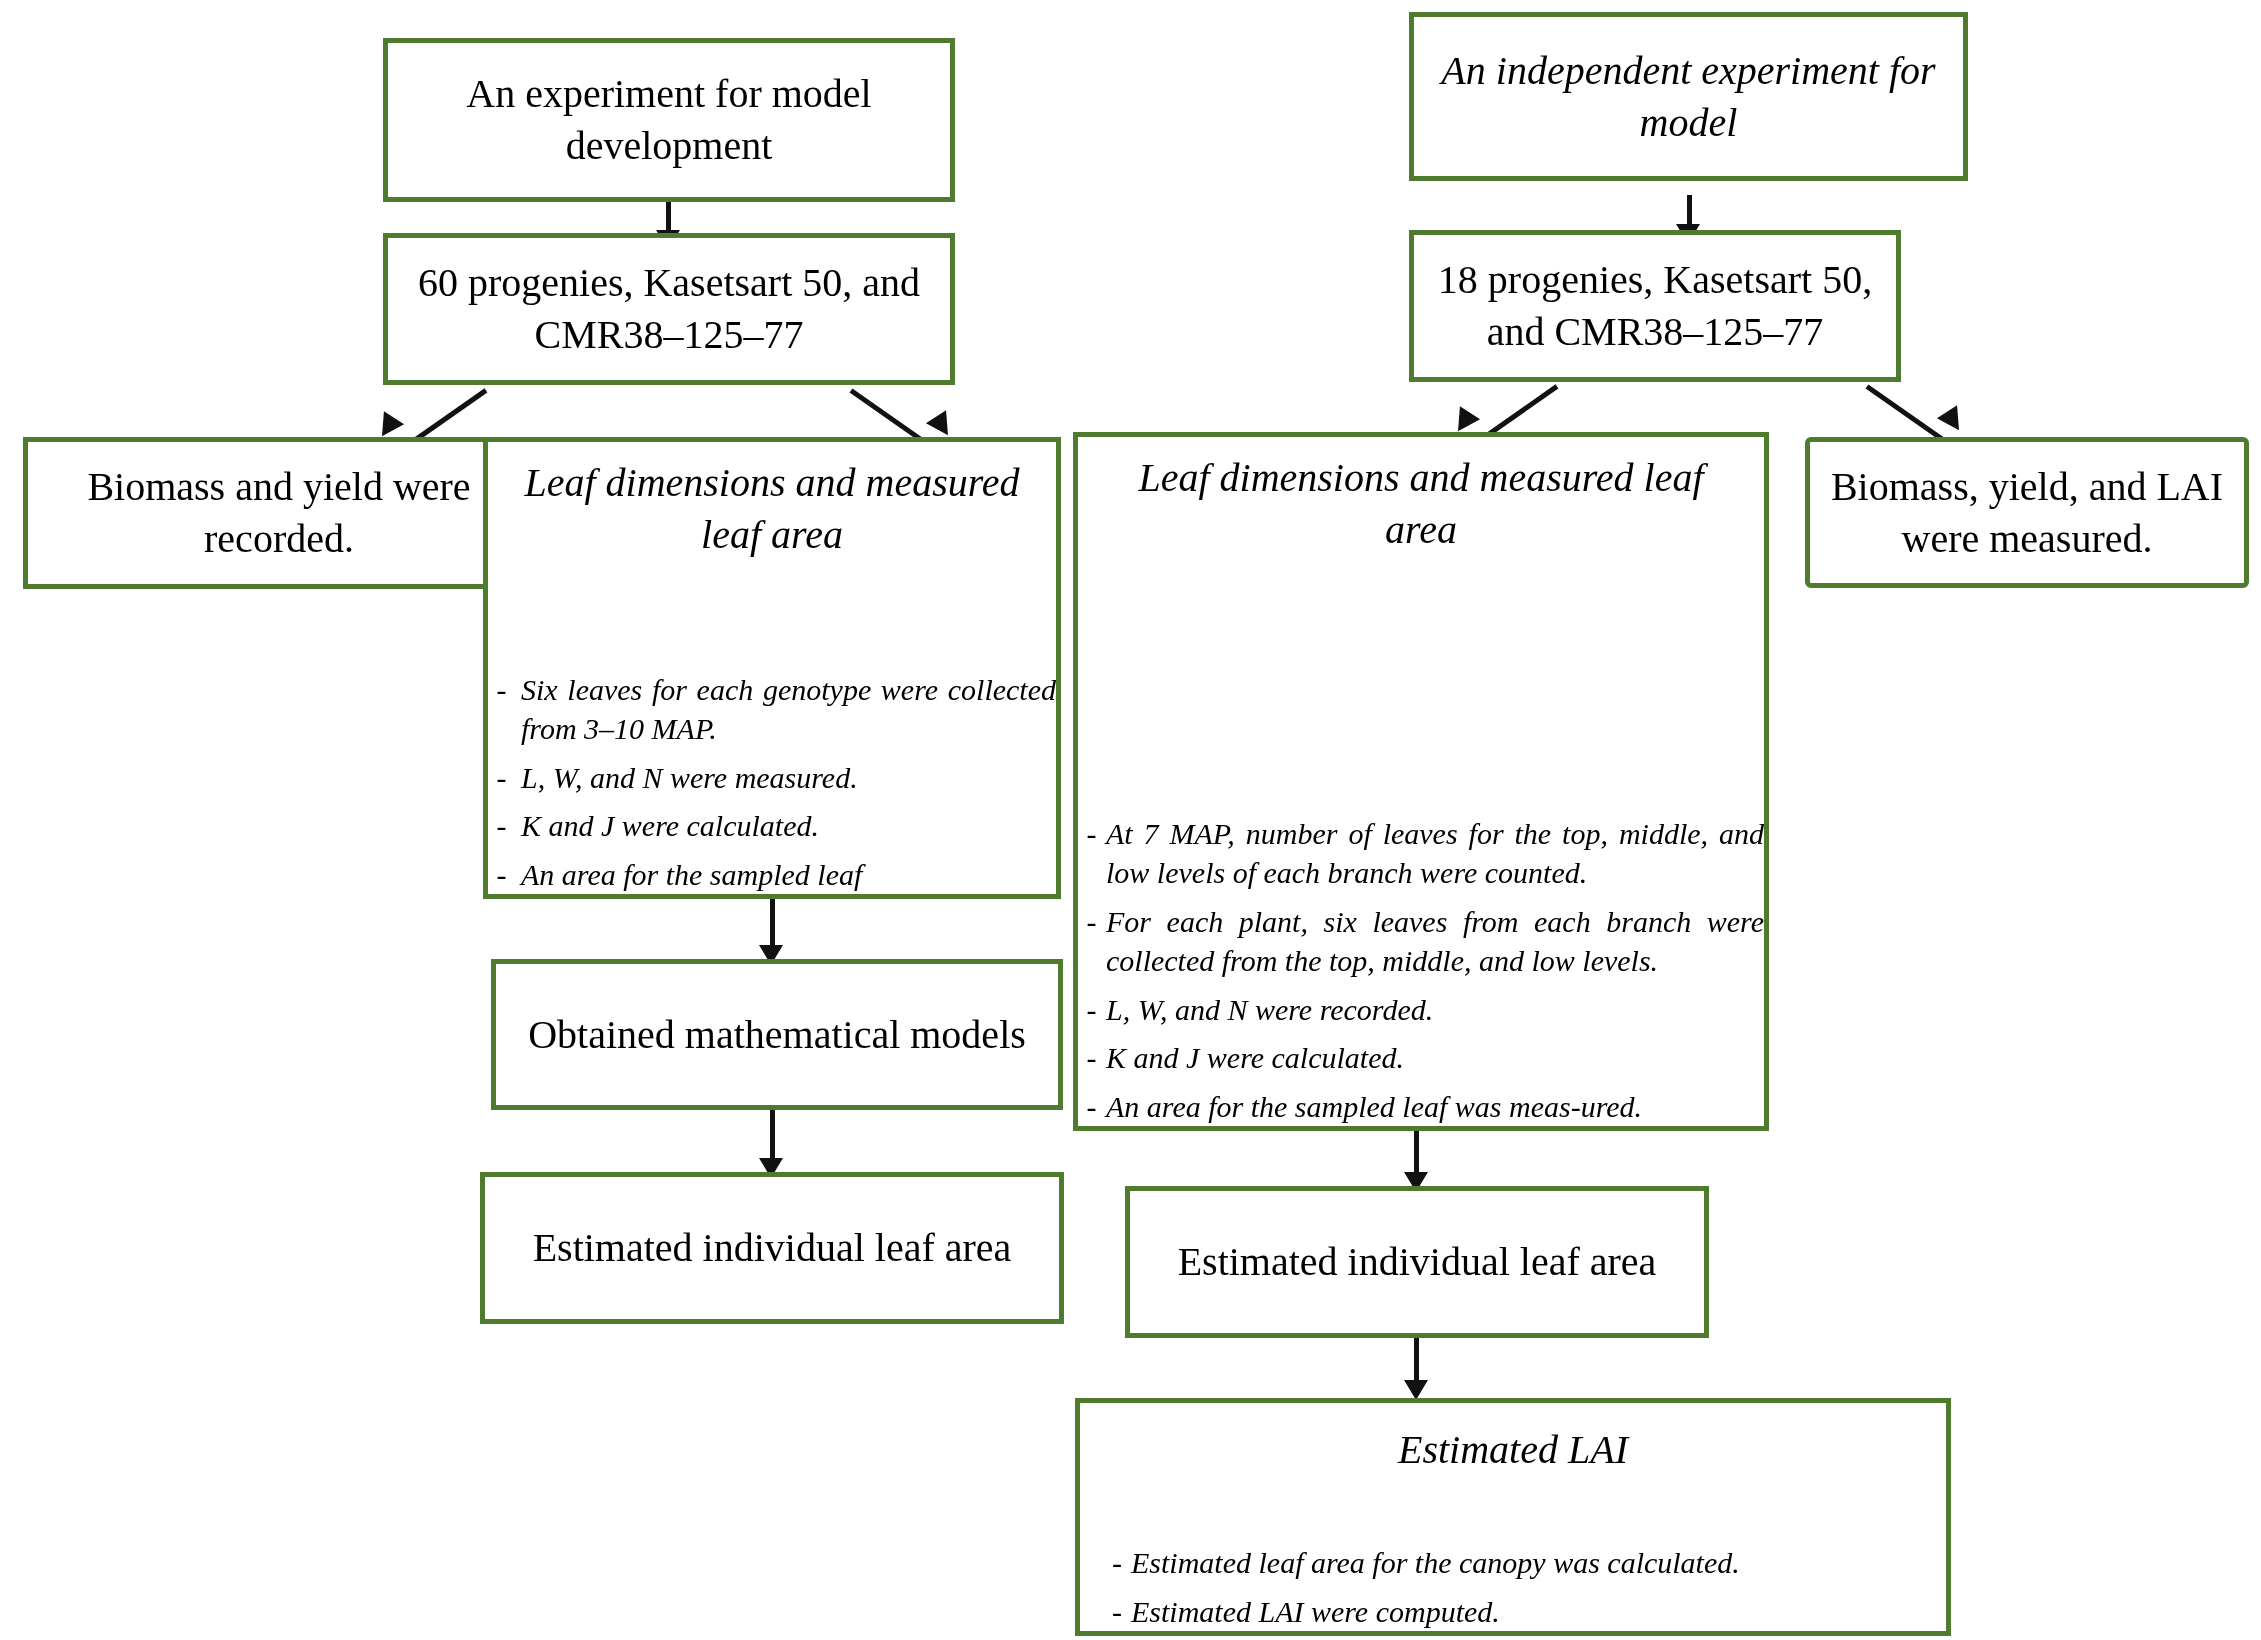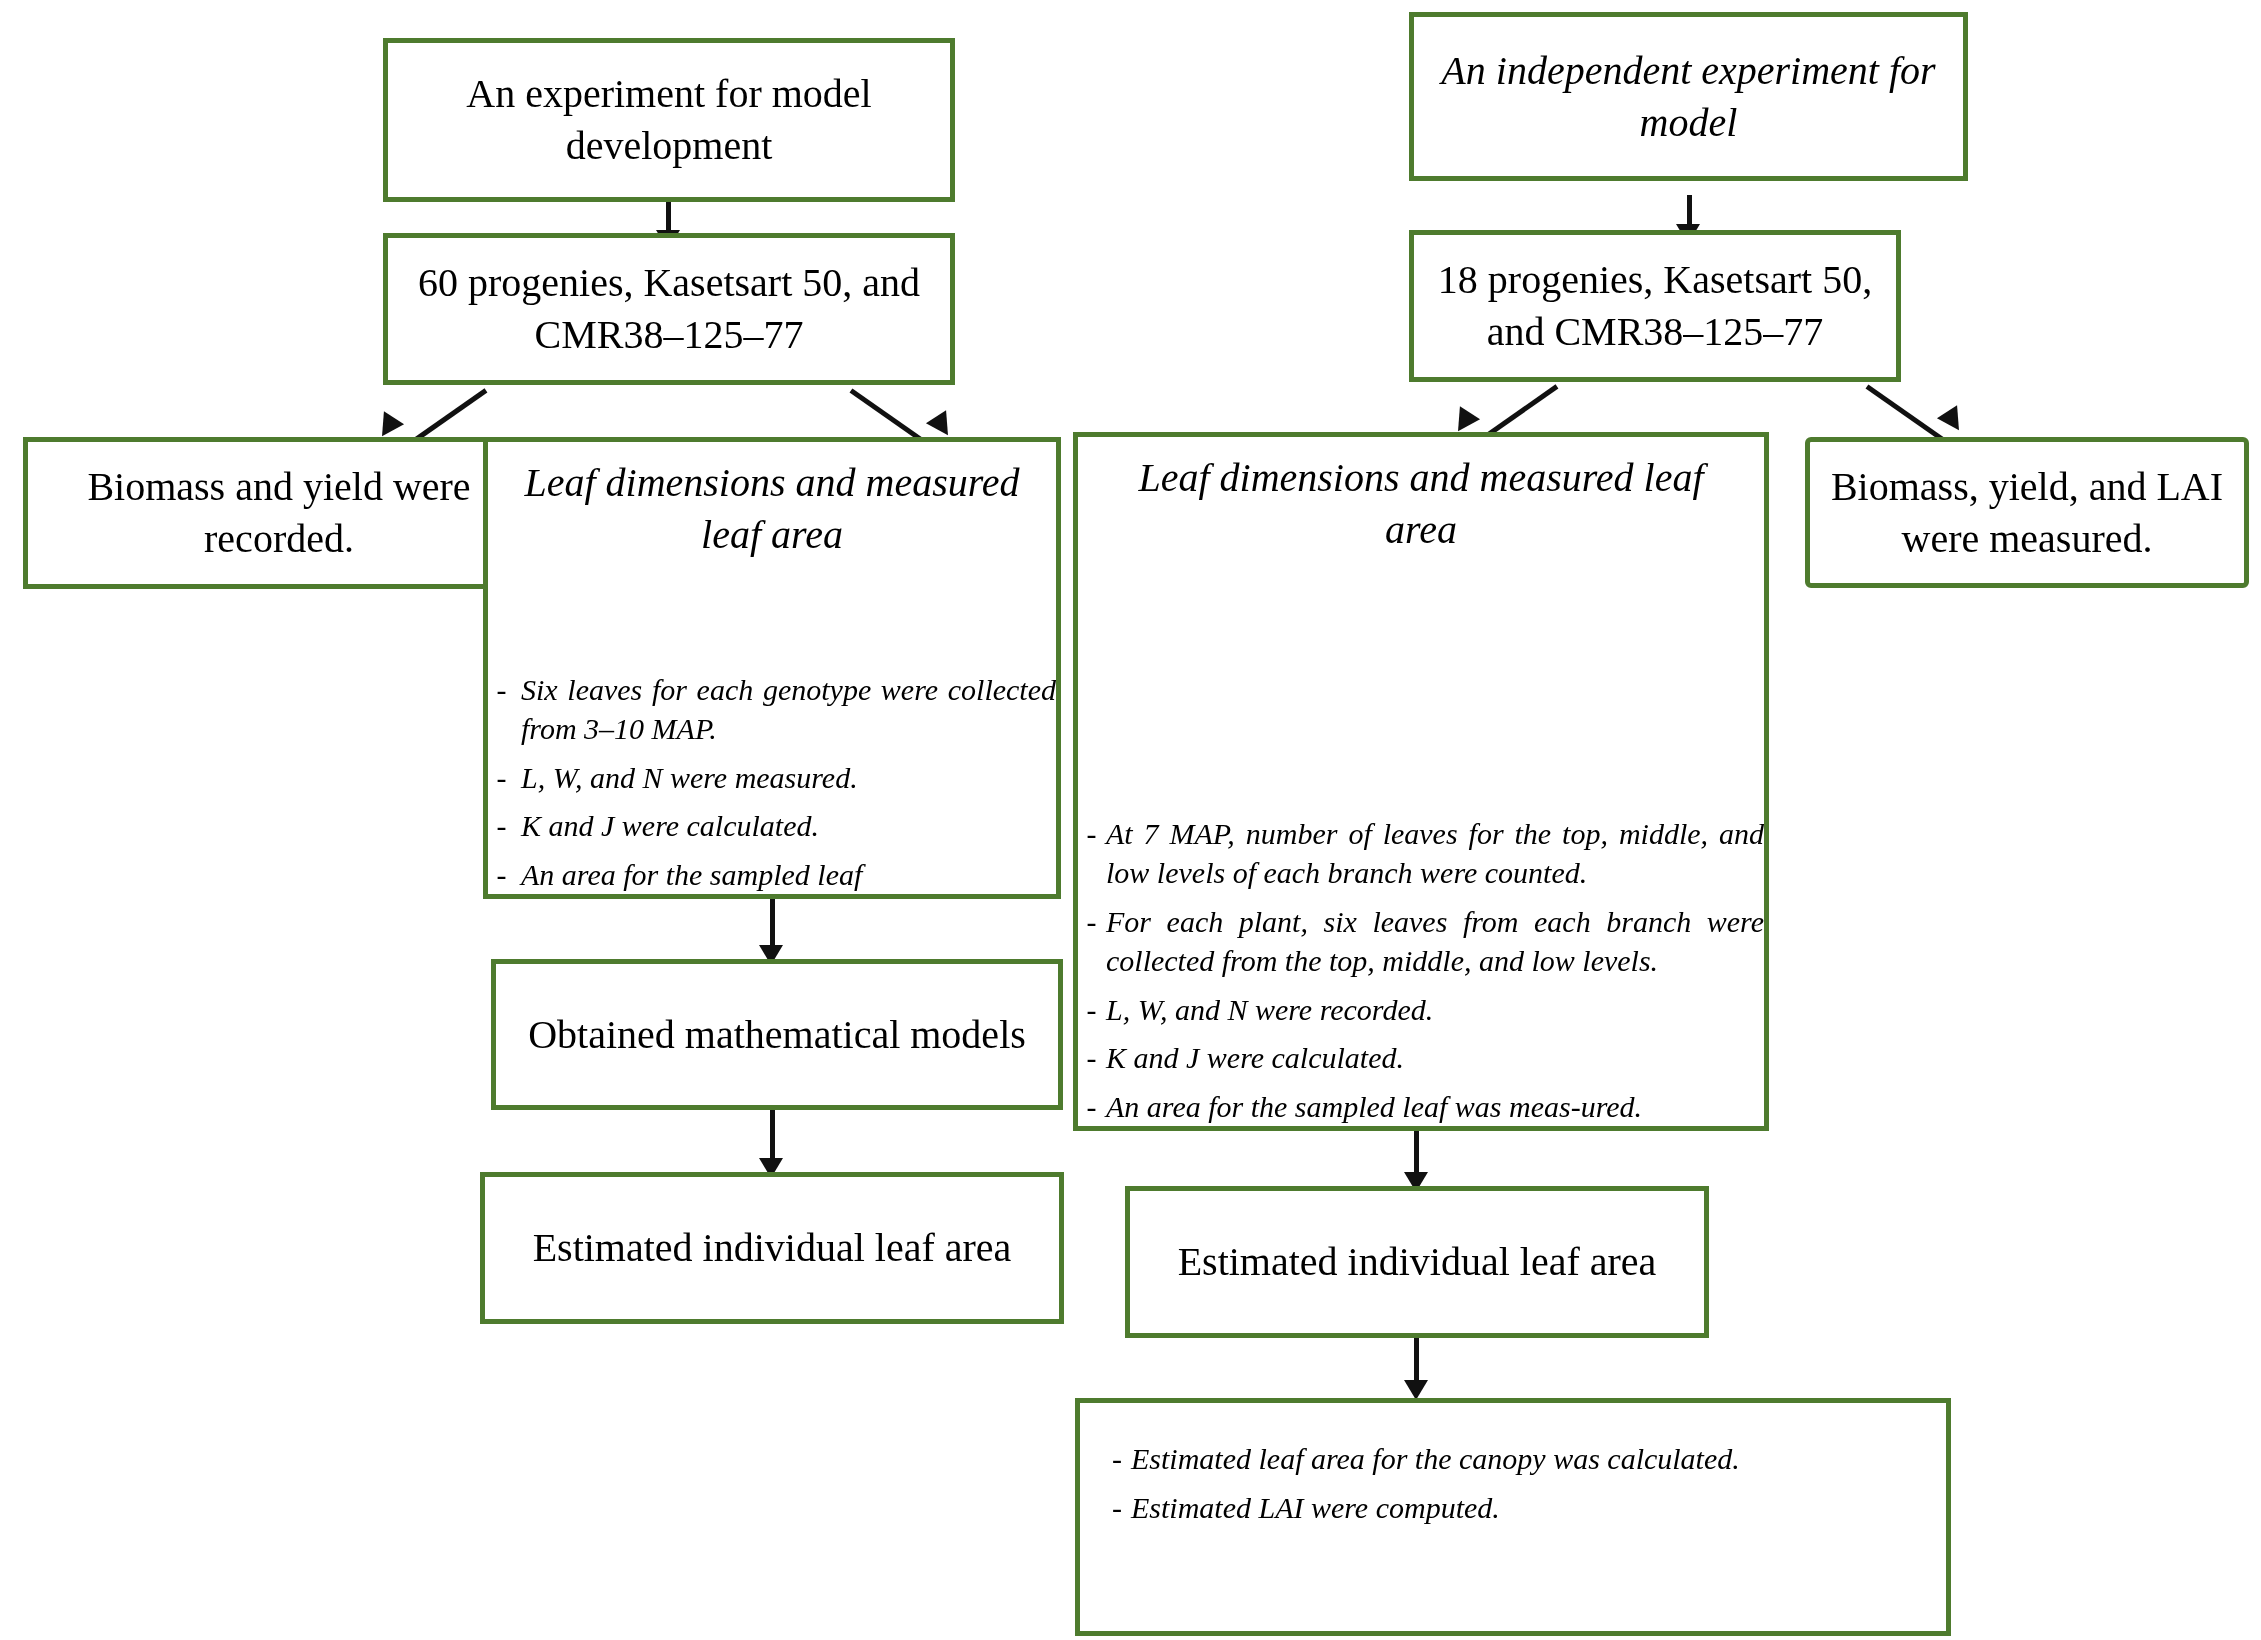--- a/index.html
+++ b/index.html
@@ -194,20 +194,21 @@
   <div class="vhead" style="left:1404px; top:1172px;"></div>
 
   <div class="box" style="left:1125px; top:1186px; width:584px; height:152px;">
     <div class="box-title">Estimated individual leaf area</div>
   </div>
 
   <div class="vline" style="left:1414px; top:1338px; height:55px;"></div>
   <div class="vhead" style="left:1404px; top:1380px;"></div>
 
   <div class="box topal" style="left:1075px; top:1398px; width:876px; height:238px; padding:20.7px 0 0 0;">
+    <div class="box-title">Estimated LAI</div>
     <ul class="bullets" style="margin-top:6px;">
       <li class="bullet wide" style="padding-left:51px;">
         <span class="dash" style="left:32px;">-</span>
         <span>Estimated leaf area for the canopy was calculated.</span>
       </li>
       <li class="bullet wide" style="padding-left:51px;">
         <span class="dash" style="left:32px;">-</span>
         <span>Estimated LAI were computed.</span>
       </li>
     </ul>

